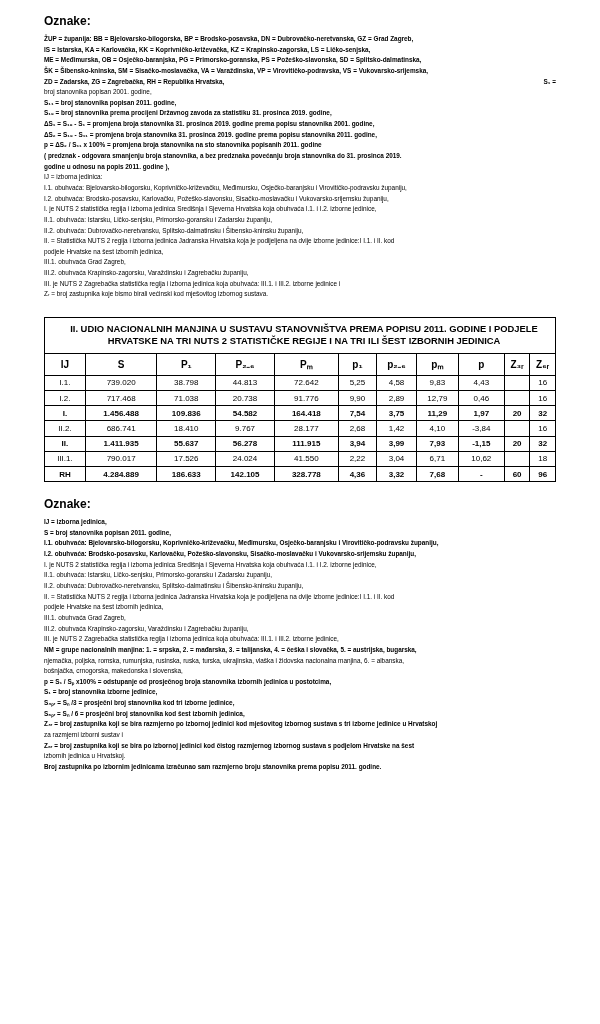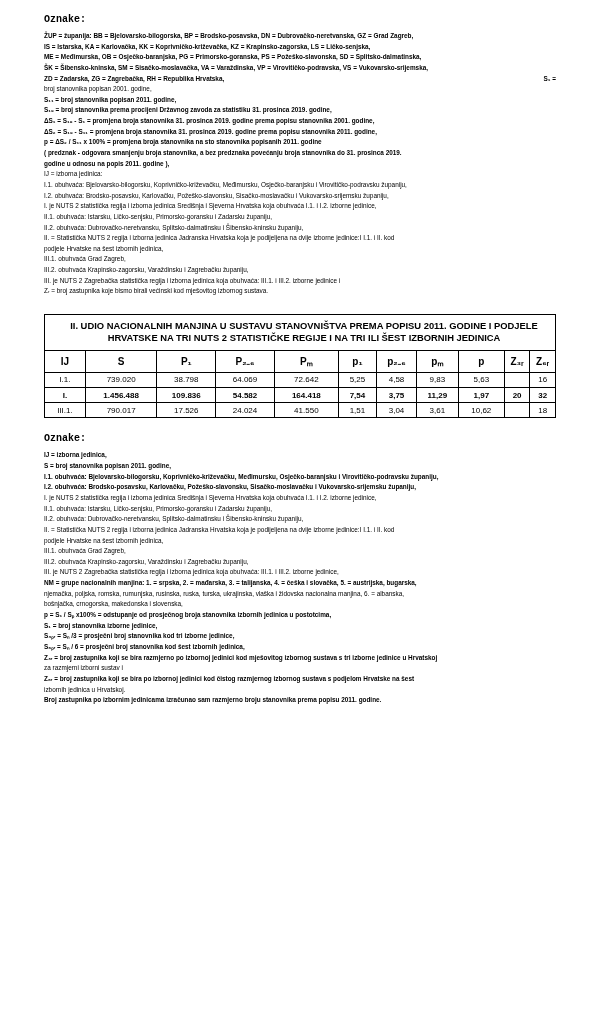--- a/index.html
+++ b/index.html
@@ -12,24 +12,23 @@
     background: #ffffff;
     font-family: "Liberation Sans", sans-serif;
     color: #000000;
   }
   .page {
     width: 600px;
     box-sizing: border-box;
     padding: 10px 44px 10px 44px;
   }
   .legend-title {
-    font-size: 10px;
+    font-size: 12px;
     font-weight: bold;
     margin: 4px 0 7px 0;
-    font-family: Liberation Mono, monospace;
   }
   .legend-block p {
     margin: 0 0 2.2px 0;
     font-size: 6.4px;
     line-height: 1.32;
     text-align: left;
   }
   .legend-block p.bold {
     font-weight: bold;
   }
@@ -159,54 +158,106 @@
           <th>p</th>
           <th>Z₃ᵣ</th>
           <th>Z₆ᵣ</th>
         </tr>
     </thead>
     <tbody id="table-body">
         <tr class="sub-row">
           <td class="lbl">I.1.</td>
           <td>739.020</td>
           <td>38.798</td>
-          <td>64.069</td>
+          <td>44.813</td>
           <td>72.642</td>
           <td>5,25</td>
           <td>4,58</td>
           <td>9,83</td>
-          <td>5,63</td>
+          <td>4,43</td>
+          <td></td>
+          <td>16</td>
+        </tr>
+        <tr class="sub-row">
+          <td class="lbl">I.2.</td>
+          <td>717.468</td>
+          <td>71.038</td>
+          <td>20.738</td>
+          <td>91.776</td>
+          <td>9,90</td>
+          <td>2,89</td>
+          <td>12,79</td>
+          <td>0,46</td>
           <td></td>
           <td>16</td>
         </tr>
         <tr class="total-row">
           <td class="lbl">I.</td>
           <td>1.456.488</td>
           <td>109.836</td>
           <td>54.582</td>
           <td>164.418</td>
           <td>7,54</td>
           <td>3,75</td>
           <td>11,29</td>
           <td>1,97</td>
           <td>20</td>
           <td>32</td>
         </tr>
         <tr class="sub-row">
+          <td class="lbl">II.2.</td>
+          <td>686.741</td>
+          <td>18.410</td>
+          <td>9.767</td>
+          <td>28.177</td>
+          <td>2,68</td>
+          <td>1,42</td>
+          <td>4,10</td>
+          <td>-3,84</td>
+          <td></td>
+          <td>16</td>
+        </tr>
+        <tr class="total-row">
+          <td class="lbl">II.</td>
+          <td>1.411.935</td>
+          <td>55.637</td>
+          <td>56.278</td>
+          <td>111.915</td>
+          <td>3,94</td>
+          <td>3,99</td>
+          <td>7,93</td>
+          <td>-1,15</td>
+          <td>20</td>
+          <td>32</td>
+        </tr>
+        <tr class="sub-row">
           <td class="lbl">III.1.</td>
           <td>790.017</td>
           <td>17.526</td>
           <td>24.024</td>
           <td>41.550</td>
-          <td>1,51</td>
+          <td>2,22</td>
           <td>3,04</td>
-          <td>3,61</td>
+          <td>6,71</td>
           <td>10,62</td>
           <td></td>
           <td>18</td>
+        </tr>
+        <tr class="total-row">
+          <td class="lbl">RH</td>
+          <td>4.284.889</td>
+          <td>186.633</td>
+          <td>142.105</td>
+          <td>328.778</td>
+          <td>4,36</td>
+          <td>3,32</td>
+          <td>7,68</td>
+          <td>-</td>
+          <td>60</td>
+          <td>96</td>
         </tr>
       </tbody>
   </table>
 
   <div class="gap-md"></div>
 
   <div class="legend-block">
     <div class="legend-title">Oznake:</div>
     <div id="bottom-legend-lines">
         <p class="bold ">IJ = izborna jedinica,</p>

